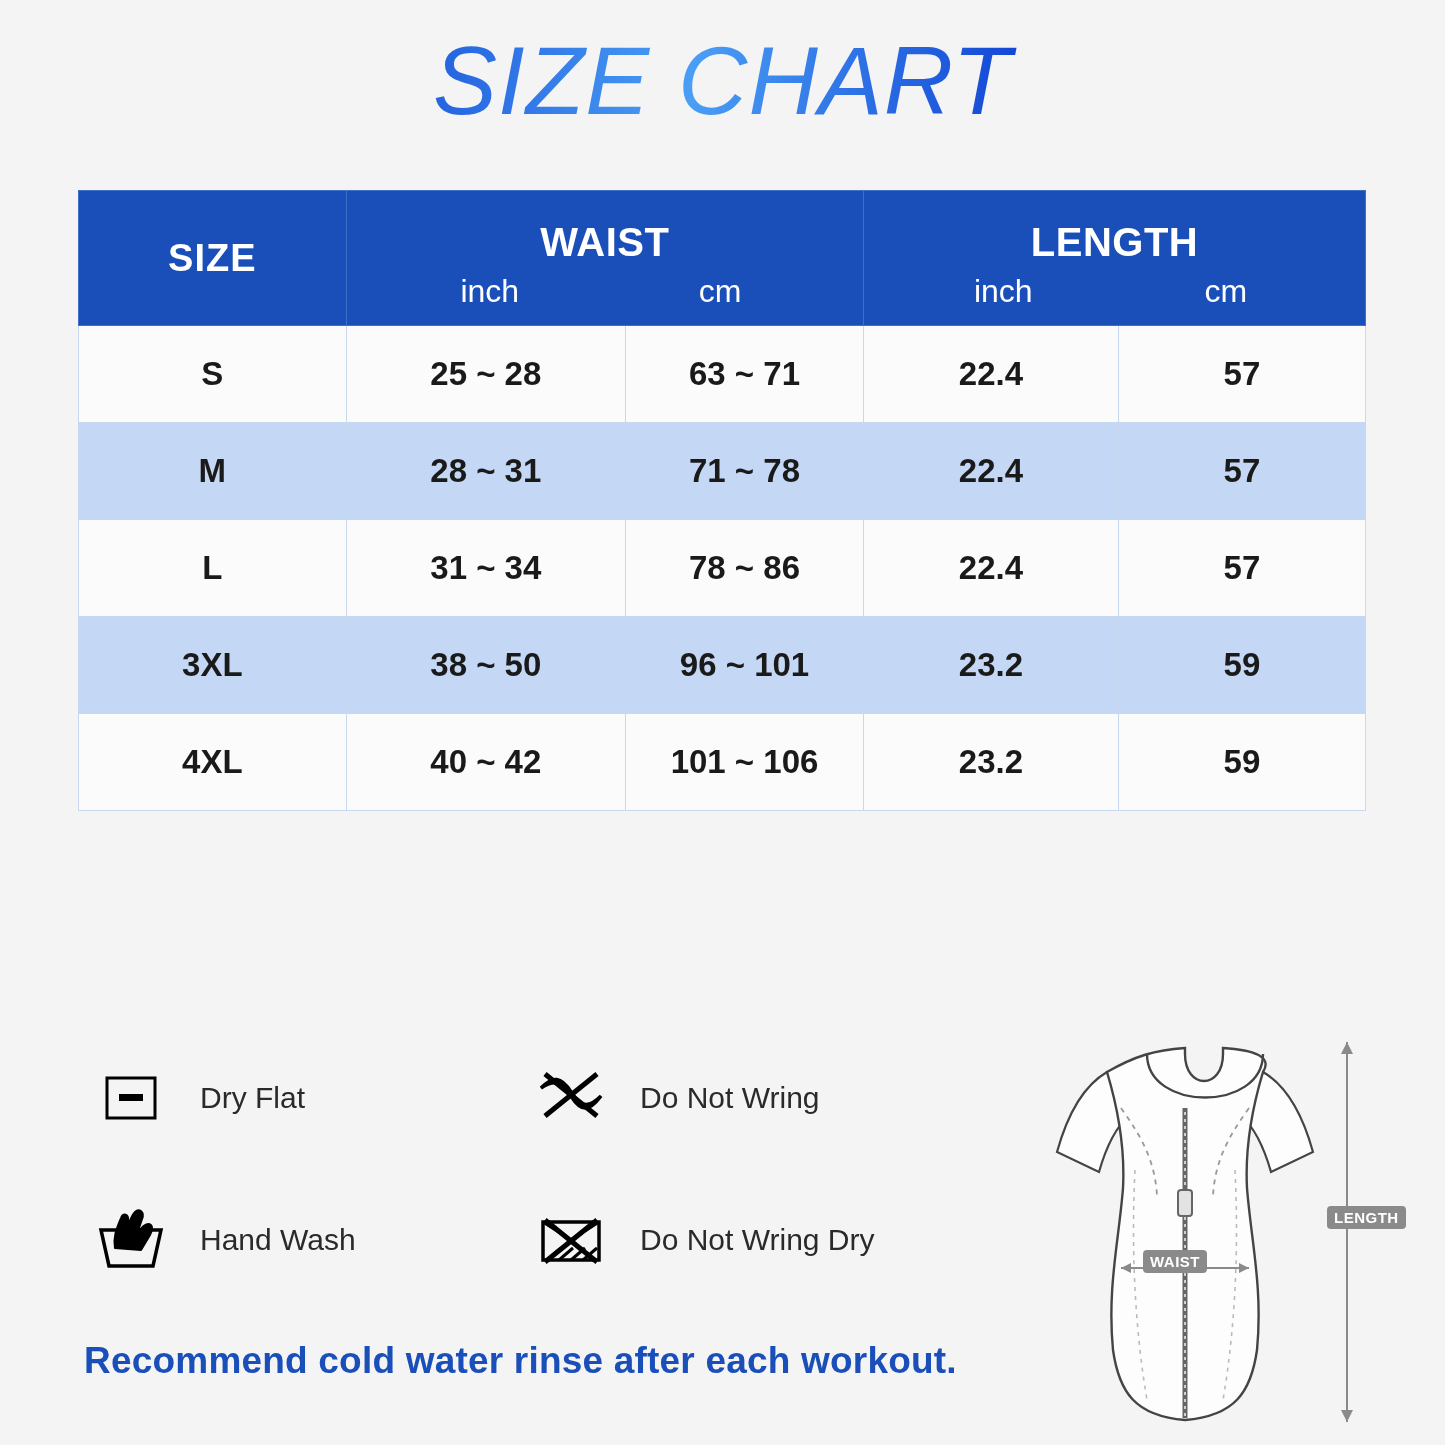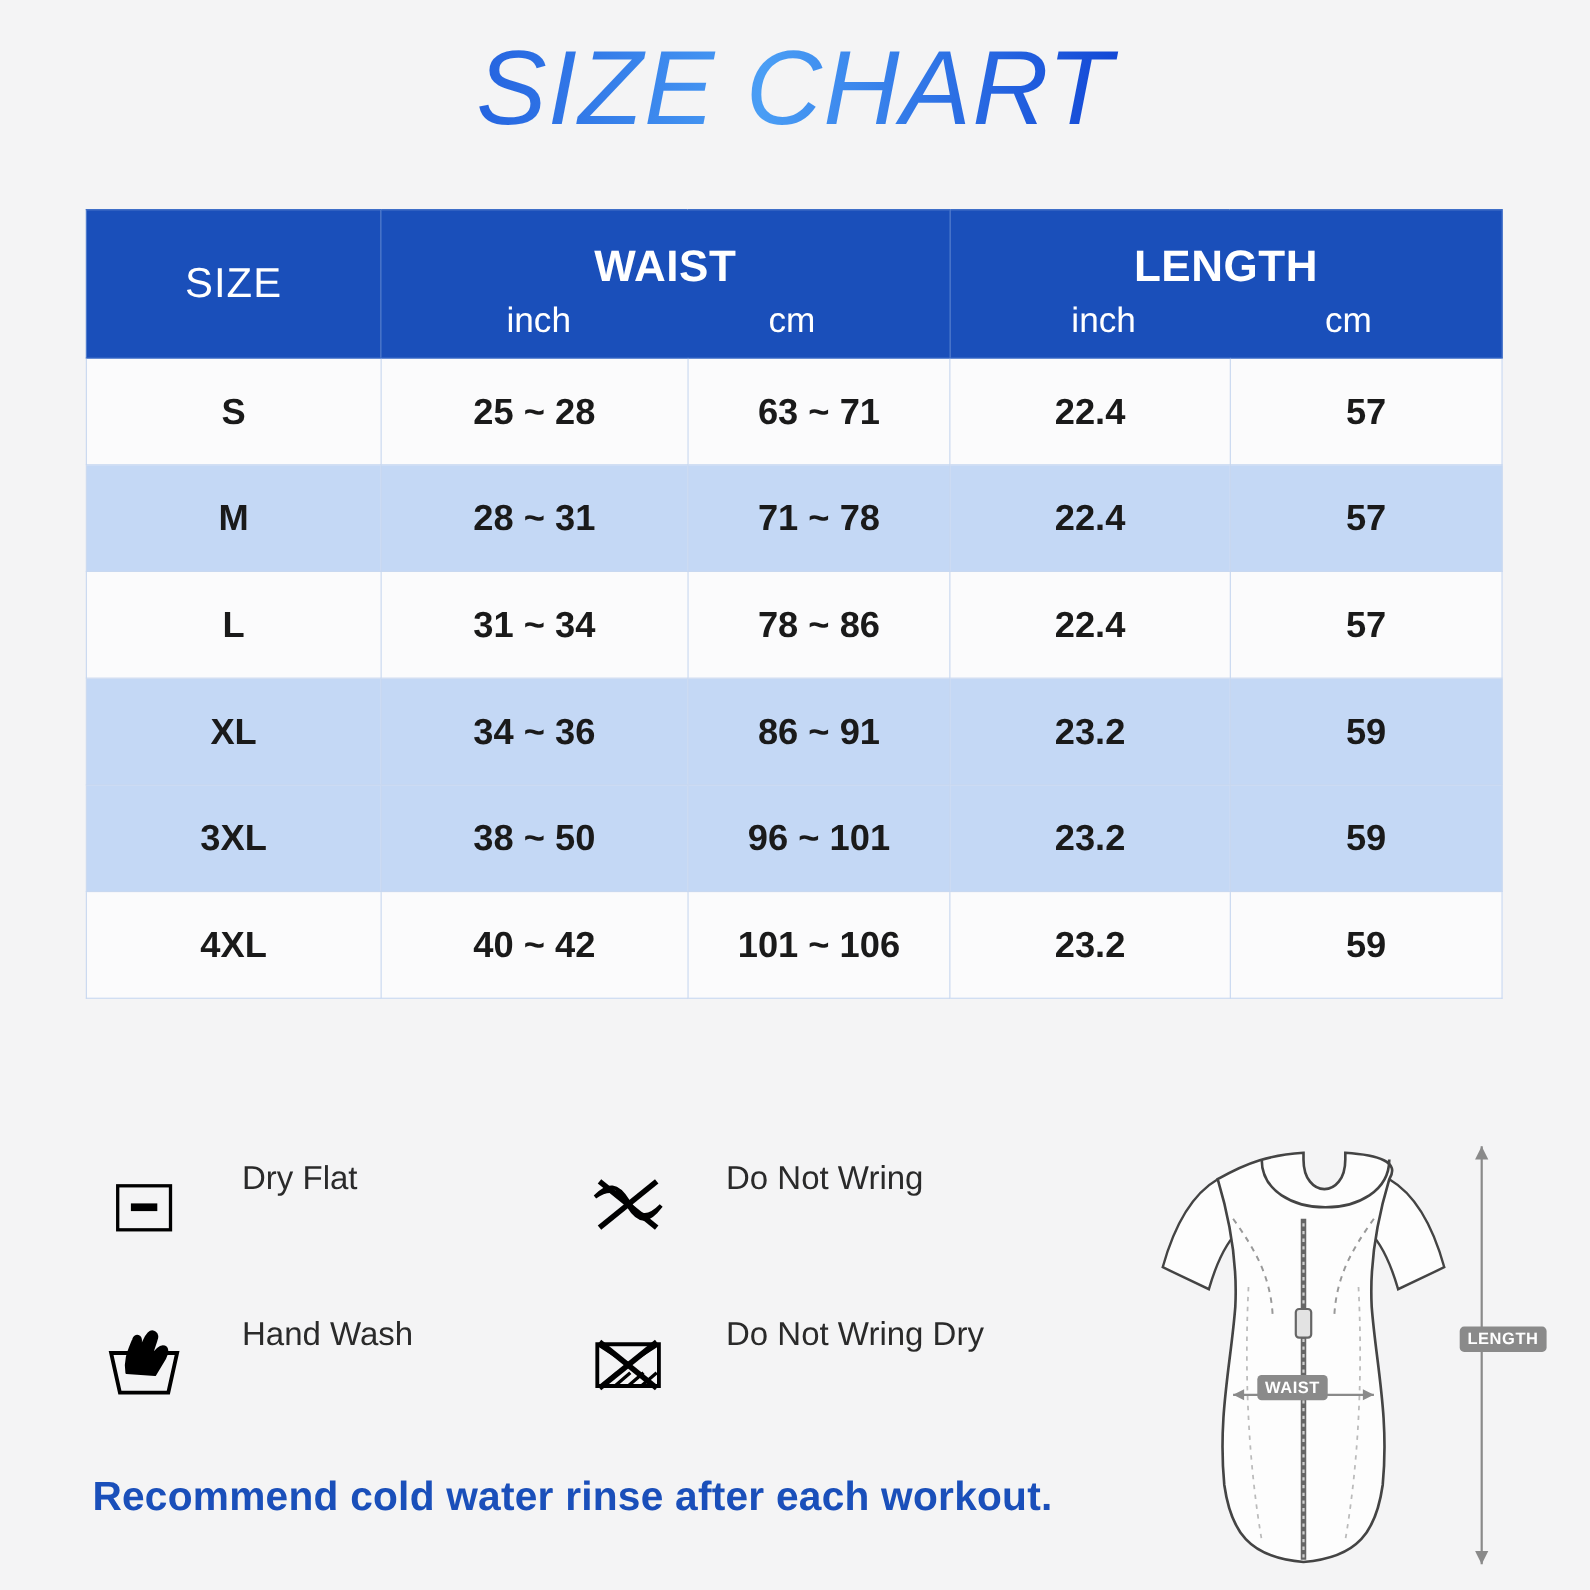--- a/index.html
+++ b/index.html
@@ -44,21 +44,21 @@
   }
   table.size-table thead th {
     background: #1a4fba;
     color: #ffffff;
     border: 1px solid #3f6fc8;
     padding: 0;
     vertical-align: middle;
   }
   .head-size {
     font-size: 38px;
-    font-weight: normal;
+    font-weight: bold;
     height: 134px;
     letter-spacing: 1px;
   }
   .head-group {
     height: 134px;
   }
   .group-title {
     font-size: 40px;
     font-weight: bold;
     letter-spacing: 0.5px;
@@ -95,22 +95,22 @@
     top: 1055px;
     width: 880px;
   }
   .care-row {
     display: flex;
     align-items: center;
     margin-bottom: 56px;
   }
   .care-item {
     display: flex;
+    align-items: center;
     width: 440px;
-    gap: 20px;
   }
   .care-icon {
     width: 86px;
     height: 86px;
     flex: 0 0 86px;
     display: flex;
     align-items: center;
     justify-content: center;
   }
   .care-label {
@@ -198,27 +198,20 @@
         <td>71 ~ 78</td>
         <td>22.4</td>
         <td>57</td>
       </tr>
       <tr class="row-odd">
         <td class="size-cell">L</td>
         <td>31 ~ 34</td>
         <td>78 ~ 86</td>
         <td>22.4</td>
         <td>57</td>
-      </tr>
-      <tr class="row-even">
-        <td class="size-cell">XL</td>
-        <td>34 ~ 36</td>
-        <td>86 ~ 91</td>
-        <td>23.2</td>
-        <td>59</td>
       </tr>
       <tr class="row-even">
         <td class="size-cell">3XL</td>
         <td>38 ~ 50</td>
         <td>96 ~ 101</td>
         <td>23.2</td>
         <td>59</td>
       </tr>
       <tr class="row-odd">
         <td class="size-cell">4XL</td>

